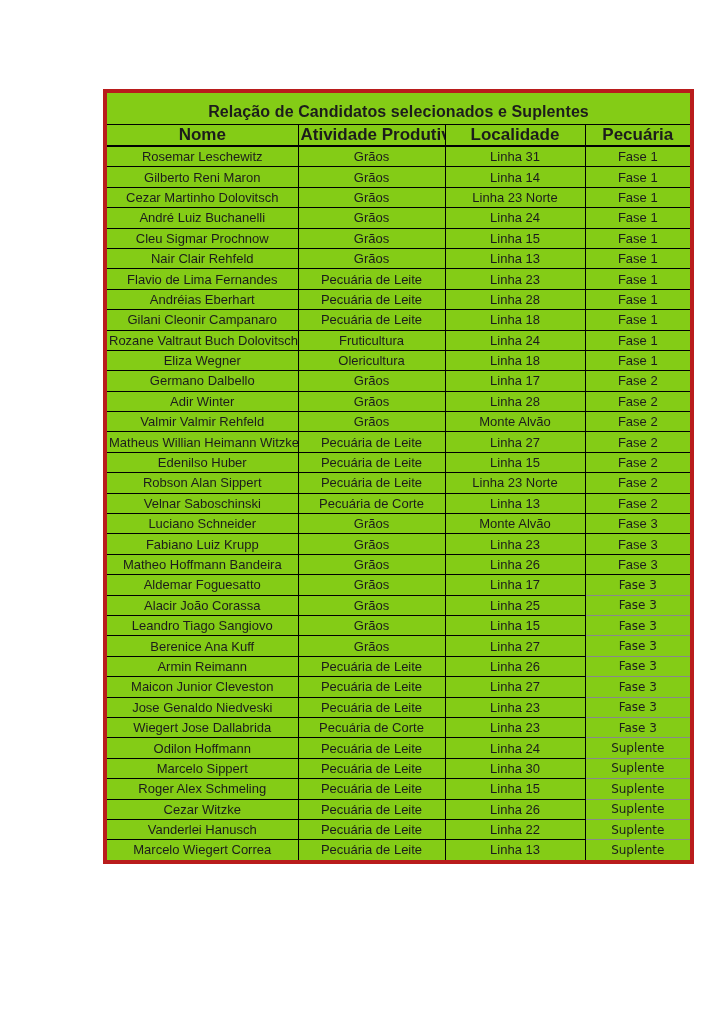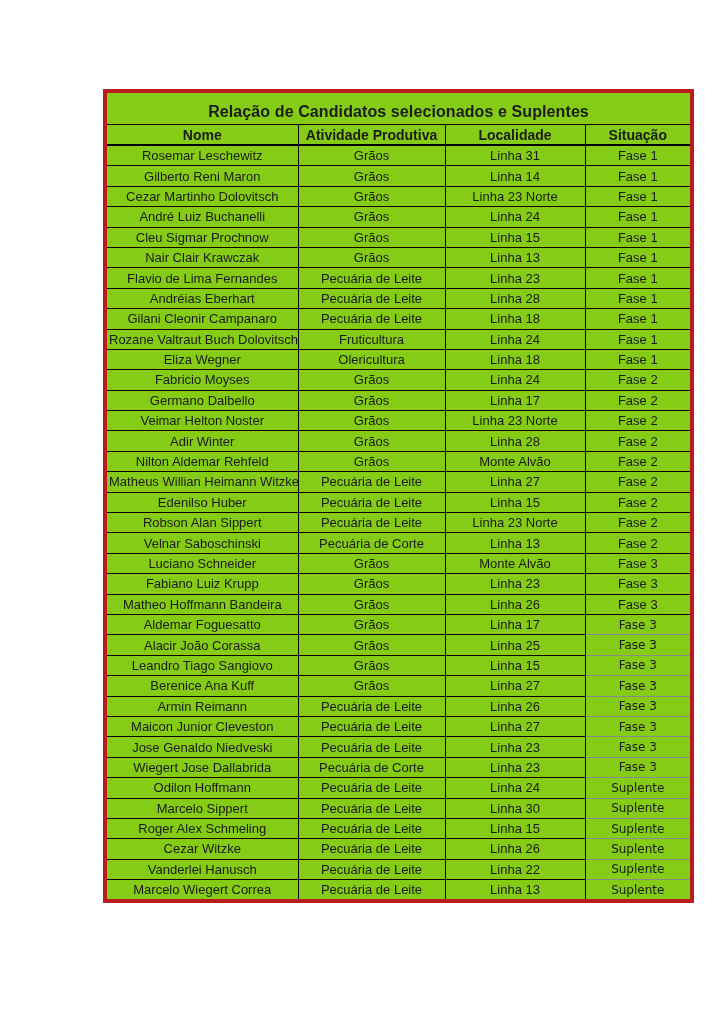--- a/index.html
+++ b/index.html
@@ -43,21 +43,21 @@
   th.title-cell {
     height: 28px;
     font-size: 16px;
     font-weight: bold;
     vertical-align: bottom;
     padding-bottom: 3px;
     letter-spacing: 0.1px;
   }
   tr.header-row th {
     height: 19px;
-    font-size: 14px;
+    font-size: 17px;
     font-weight: bold;
     border-bottom-width: 2px;
   }
   .candidates-table tbody td {
     height: 19.4px;
     font-size: 13px;
     font-weight: normal;
   }
   
   .candidates-table tbody td.alt-style {
@@ -79,21 +79,21 @@
       <col class="c-situacao">
     </colgroup>
     <thead>
       <tr>
         <th colspan="4" class="title-cell">Relação de Candidatos selecionados e Suplentes</th>
       </tr>
       <tr class="header-row">
         <th>Nome</th>
         <th>Atividade Produtiva</th>
         <th>Localidade</th>
-        <th>Situação</th>
+        <th>Pecuária</th>
       </tr>
     </thead>
     <tbody id="table-body">
         <tr>
           <td>Rosemar Leschewitz</td>
           <td>Grãos</td>
           <td>Linha 31</td>
           <td>Fase 1</td>
         </tr>
         <tr>
@@ -114,21 +114,21 @@
           <td>Linha 24</td>
           <td>Fase 1</td>
         </tr>
         <tr>
           <td>Cleu Sigmar Prochnow</td>
           <td>Grãos</td>
           <td>Linha 15</td>
           <td>Fase 1</td>
         </tr>
         <tr>
-          <td>Nair Clair Krawczak</td>
+          <td>Nair Clair Rehfeld</td>
           <td>Grãos</td>
           <td>Linha 13</td>
           <td>Fase 1</td>
         </tr>
         <tr>
           <td>Flavio de Lima Fernandes</td>
           <td>Pecuária de Leite</td>
           <td>Linha 23</td>
           <td>Fase 1</td>
         </tr>
@@ -150,45 +150,33 @@
           <td>Linha 24</td>
           <td>Fase 1</td>
         </tr>
         <tr>
           <td>Eliza Wegner</td>
           <td>Olericultura</td>
           <td>Linha 18</td>
           <td>Fase 1</td>
         </tr>
         <tr>
-          <td>Fabricio Moyses</td>
-          <td>Grãos</td>
-          <td>Linha 24</td>
-          <td>Fase 2</td>
-        </tr>
-        <tr>
           <td>Germano Dalbello</td>
           <td>Grãos</td>
           <td>Linha 17</td>
           <td>Fase 2</td>
         </tr>
         <tr>
-          <td>Veimar Helton Noster</td>
-          <td>Grãos</td>
-          <td>Linha 23 Norte</td>
-          <td>Fase 2</td>
-        </tr>
-        <tr>
           <td>Adir Winter</td>
           <td>Grãos</td>
           <td>Linha 28</td>
           <td>Fase 2</td>
         </tr>
         <tr>
-          <td>Nilton Aldemar Rehfeld</td>
+          <td>Valmir Valmir Rehfeld</td>
           <td>Grãos</td>
           <td>Monte Alvão</td>
           <td>Fase 2</td>
         </tr>
         <tr>
           <td>Matheus Willian Heimann Witzke</td>
           <td>Pecuária de Leite</td>
           <td>Linha 27</td>
           <td>Fase 2</td>
         </tr>

